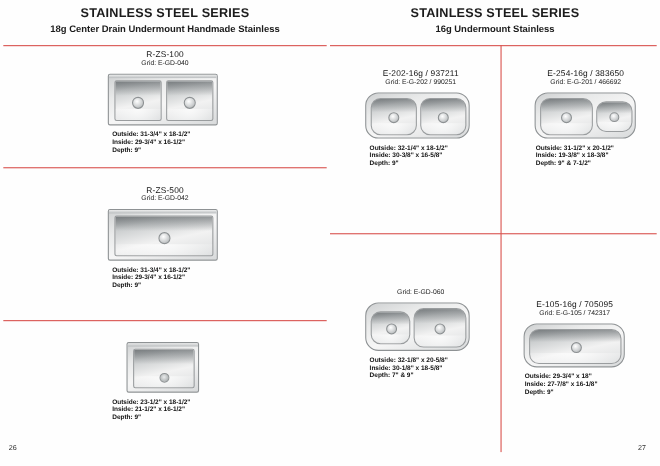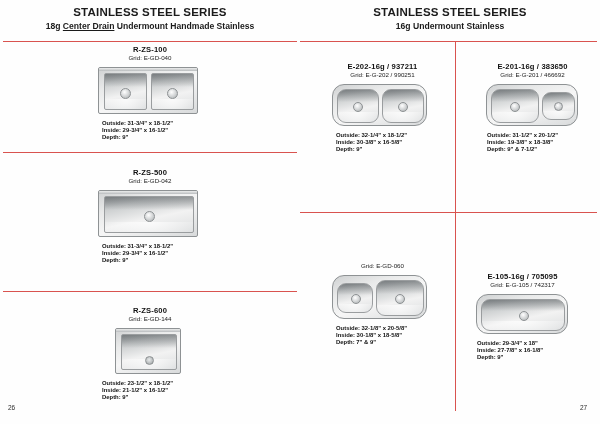--- a/index.html
+++ b/index.html
@@ -31,41 +31,41 @@
     white-space: nowrap;
   }
   .series-head .sub {
     font-size: 8.6px;
     font-weight: bold;
     color: #1b1b1b;
     line-height: 12px;
     margin-top: 1px;
     white-space: nowrap;
   }
-  .series-head .sub .u { text-decoration: underline; }
+  .series-head .sub .u { }
 
   
   .rule-h {
     position: absolute;
     height: 1px;
     background: #d9534f;
   }
   .rule-v {
     position: absolute;
     width: 1px;
     background: #d9534f;
   }
 
   
   .product {
     position: absolute;
   }
   .product .pname {
     font-size: 7.6px;
-    font-weight: bold;
+    font-weight: normal;
     color: #111;
     line-height: 9px;
     letter-spacing: 0.15px;
     white-space: nowrap;
   }
   .product .pgrid {
     font-size: 6.2px;
     color: #222;
     line-height: 8px;
     white-space: nowrap;
@@ -199,24 +199,20 @@
       </div>
     </div>
     <div class="specs" style="margin:6px 0 0 42px;">
       <div>Outside: 31-3/4" x 18-1/2"</div>
       <div>Inside: 29-3/4" x 16-1/2"</div>
       <div>Depth: 9"</div>
     </div>
   </div>
 
   <div class="product" style="left:60px; top:306px; width:180px;">
-    <div class="label-wrap">
-      <div class="pname">R-ZS-600</div>
-      <div class="pgrid">Grid: E-GD-144</div>
-    </div>
     <div class="sink-wrap" style="margin:5px 0 0 55px;">
       <div class="sink square" style="width:66px; height:46px;">
         <div class="rim"></div>
         <div class="basin square" style="left:5px; top:5px; width:56px; height:36px;">
           <div class="drain small" style="left:23px; top:21px; width:9px; height:9px;"></div>
         </div>
       </div>
     </div>
     <div class="specs" style="margin:6px 0 0 42px;">
       <div>Outside: 23-1/2" x 18-1/2"</div>
@@ -242,21 +238,21 @@
     </div>
     <div class="specs" style="margin:6px 0 0 26px;">
       <div>Outside: 32-1/4" x 18-1/2"</div>
       <div>Inside: 30-3/8" x 16-5/8"</div>
       <div>Depth: 9"</div>
     </div>
   </div>
 
   <div class="product" style="left:465px; top:62px; width:135px;">
     <div class="label-wrap">
-      <div class="pname">E-201-16g / 383650</div>
+      <div class="pname">E-254-16g / 383650</div>
       <div class="pgrid">Grid: E-G-201 / 466692</div>
     </div>
     <div class="sink-wrap" style="margin:5px 0 0 21px;">
       <div class="sink round" style="width:92px; height:42px;">
         <div class="basin round" style="left:4px; top:4px; width:48px; height:34px;">
           <div class="drain" style="left:18px; top:12px; width:10px; height:10px;"></div>
         </div>
         <div class="basin round" style="left:55px; top:7px; width:33px; height:28px;">
           <div class="drain" style="left:11px; top:9px; width:9px; height:9px;"></div>
         </div>

